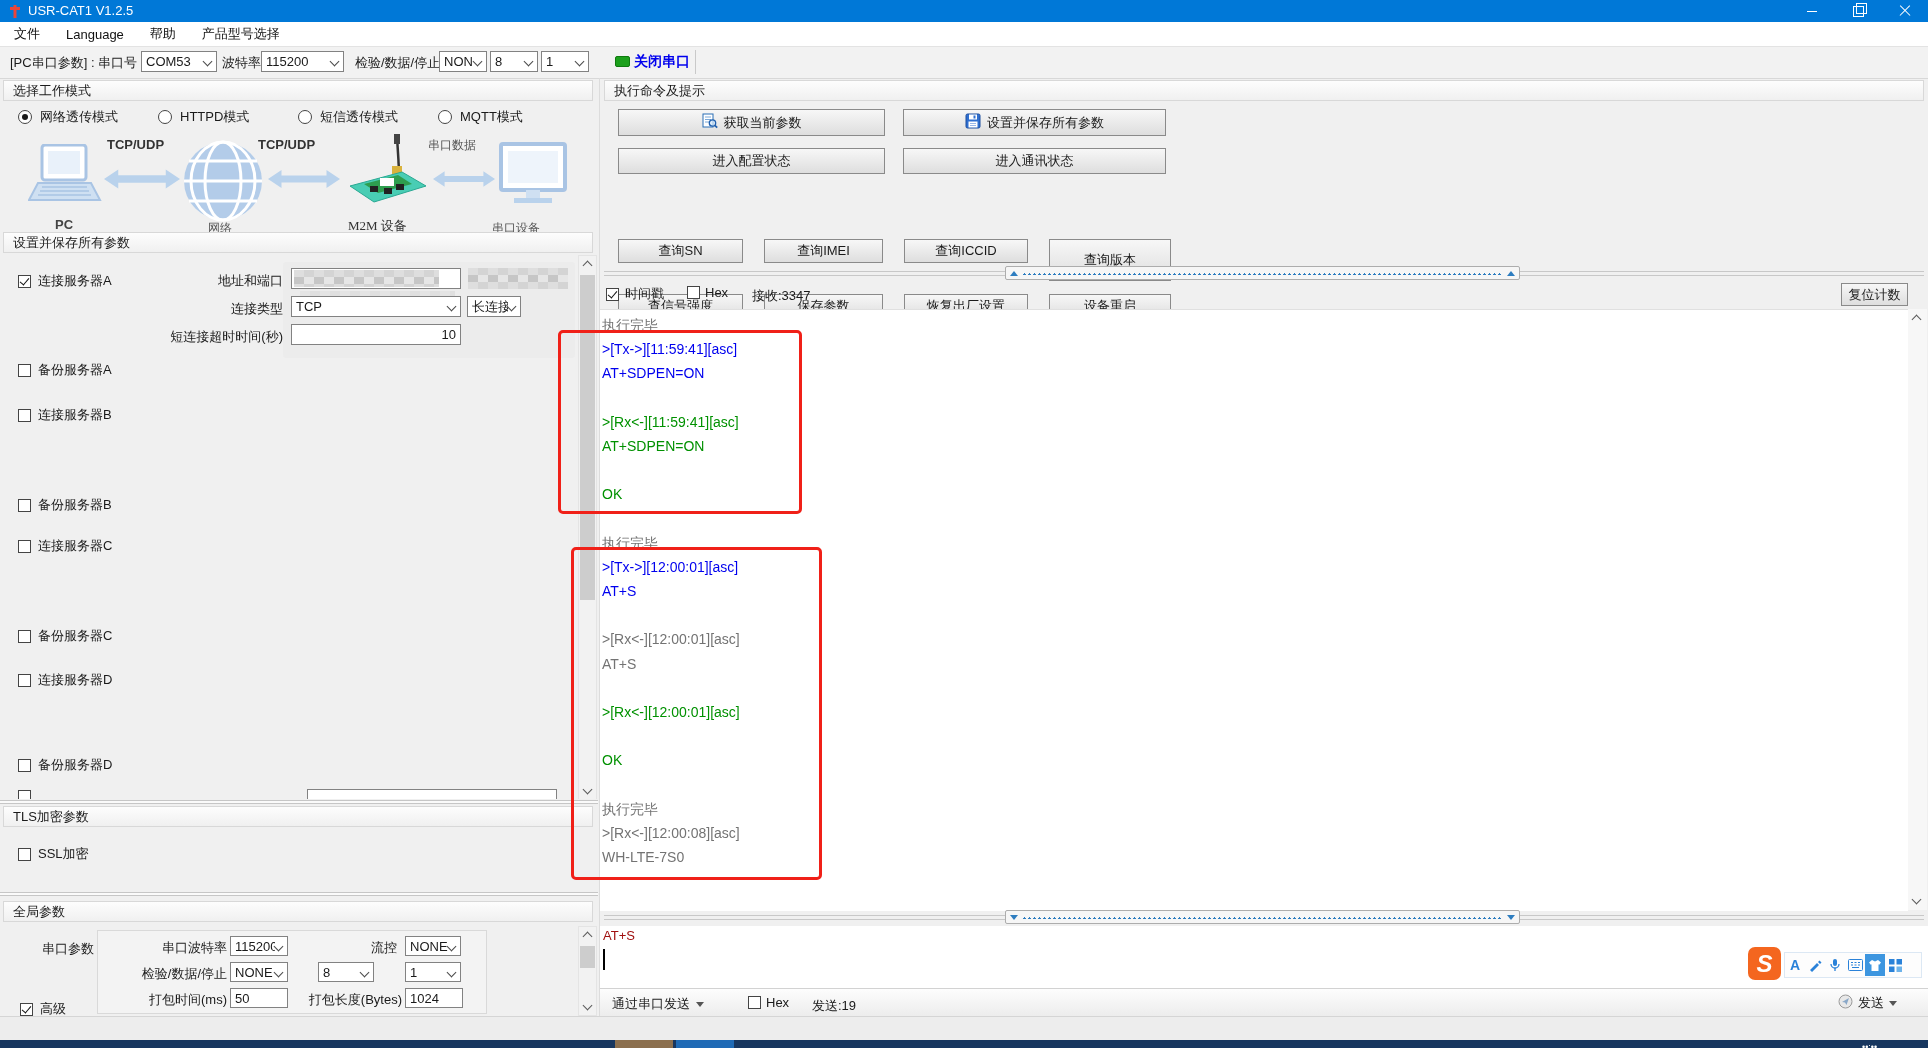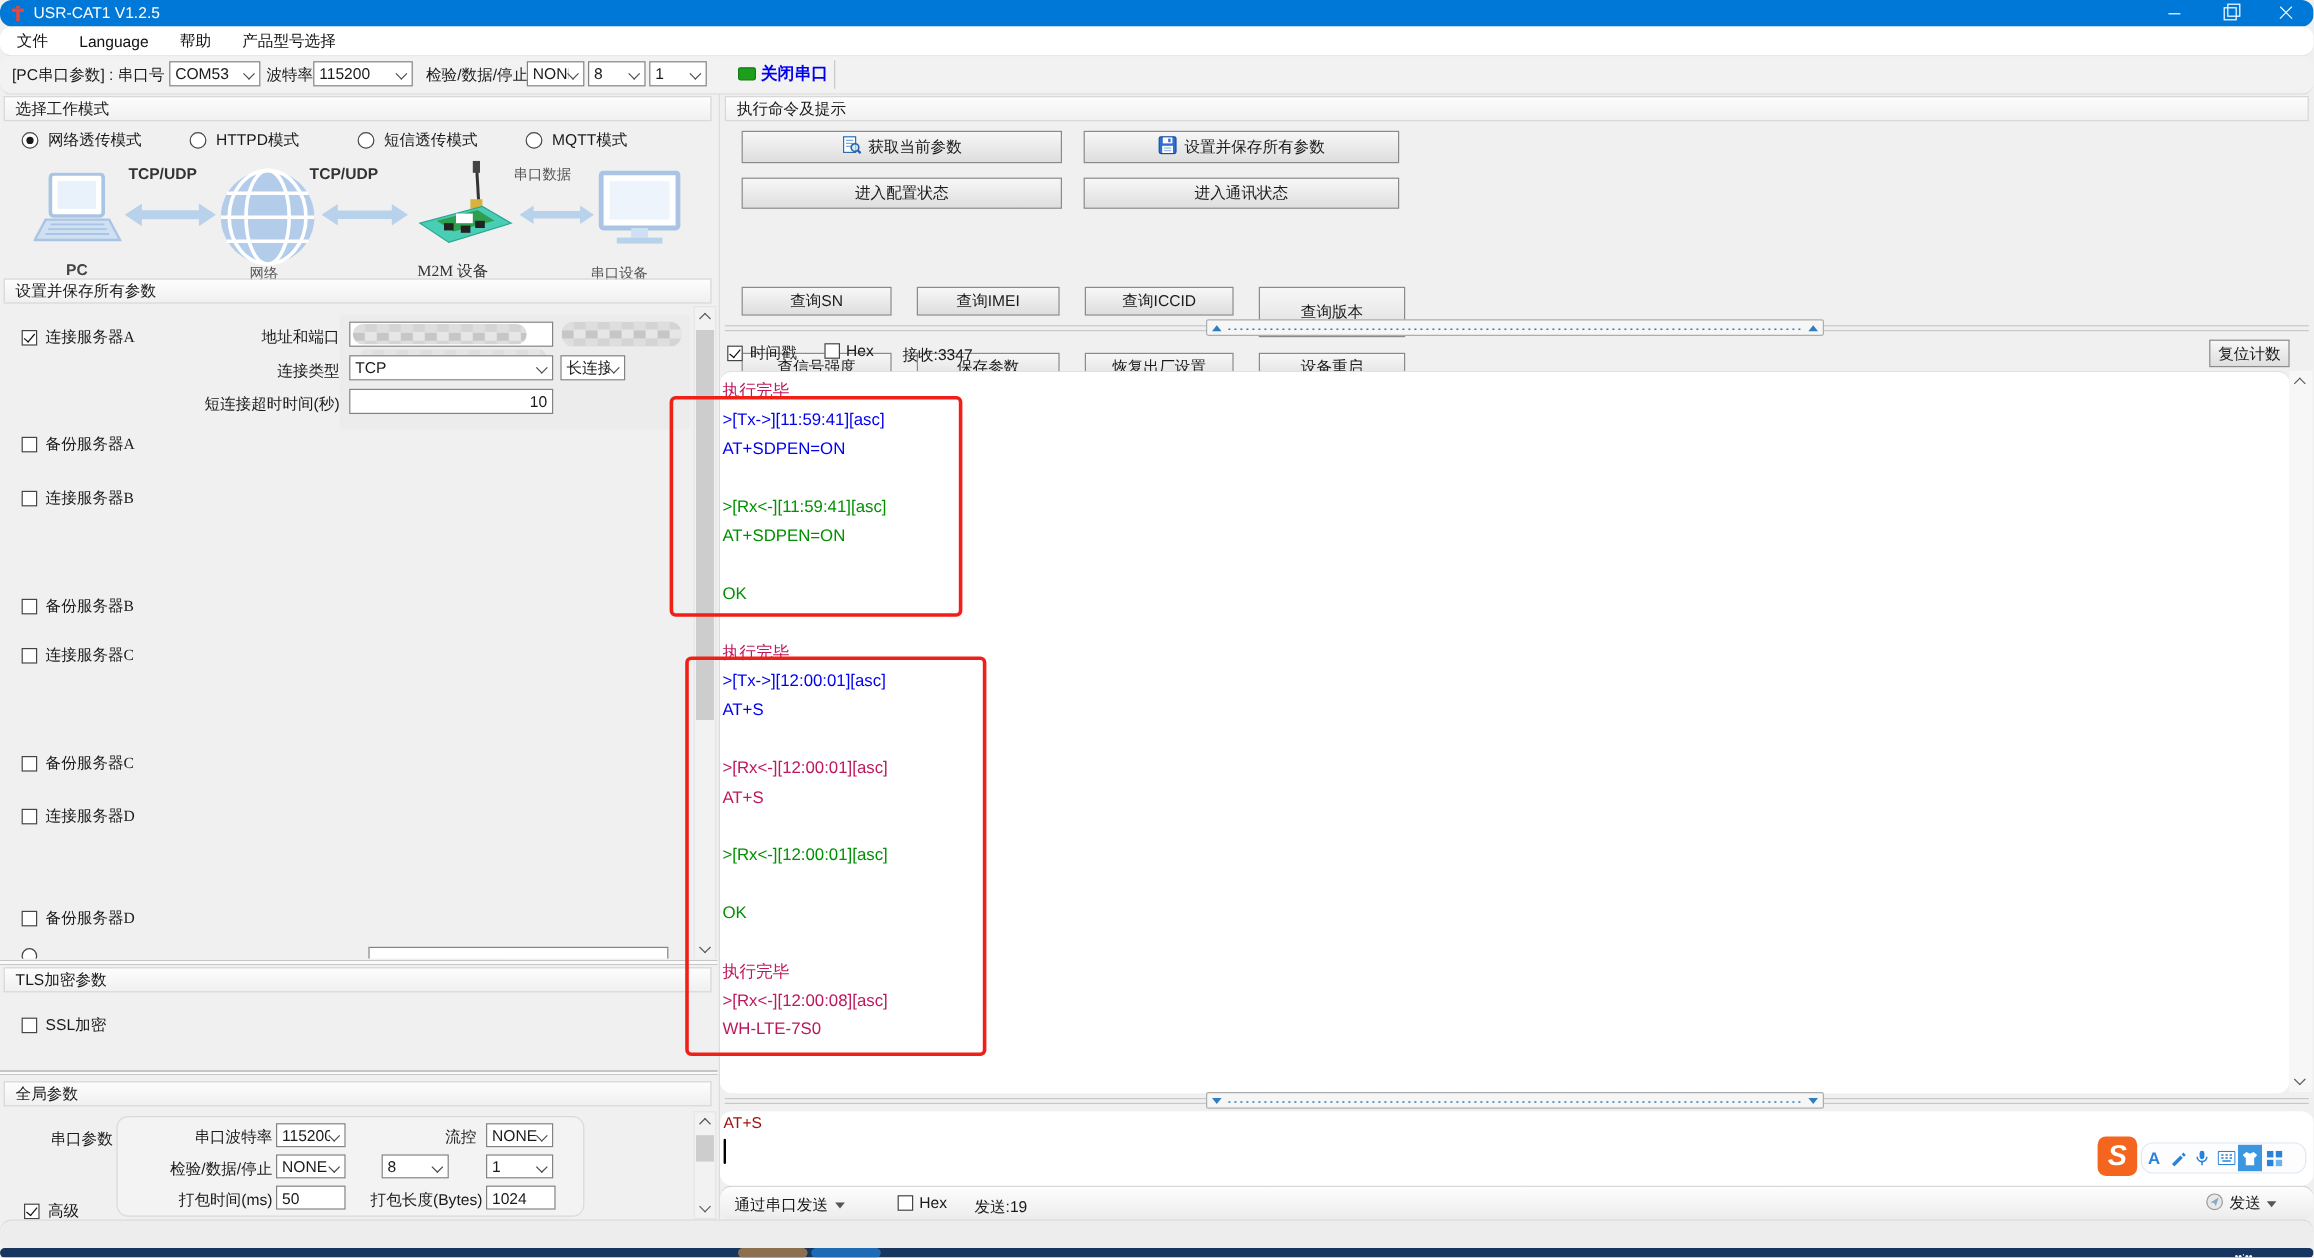--- a/index.html
+++ b/index.html
@@ -1,19 +1,19 @@
 <!DOCTYPE html>
 <html><head>
 <meta charset="utf-8">
 <style>
   html,body{margin:0;padding:0;}
   body{width:1928px;height:1048px;position:relative;overflow:hidden;
        background:#f0f0f0;font-family:"Liberation Sans","DejaVu Sans",sans-serif;
        font-size:13px;color:#1a1a1a;}
-  .abs{position:absolute;border-radius:10px;}
+  .abs{position:absolute;}
   
   .titlebar{left:0;top:0;width:1928px;height:22px;background:#0078d7;color:#fff;}
   .title-text{left:28px;top:3px;font-size:13px;color:#fff;}
   .win-btn{top:0;width:46px;height:22px;display:flex;align-items:center;justify-content:center;}
   .glyph-min{width:10px;height:1px;background:#fff;}
   .glyph-restore{width:9px;height:9px;border:1px solid #fff;position:relative;background:#0078d7;}
   .glyph-restore:before{content:'';position:absolute;left:2px;top:-4px;width:9px;height:9px;border:1px solid #fff;}
   .glyph-close{position:relative;width:12px;height:12px;}
   .glyph-close:before,.glyph-close:after{content:'';position:absolute;left:-1px;top:5px;width:14px;height:1.4px;background:#fff;}
   .glyph-close:before{transform:rotate(45deg);} .glyph-close:after{transform:rotate(-45deg);}
@@ -43,25 +43,25 @@
   .sb-arrow{position:absolute;left:0;width:17px;height:17px;display:flex;align-items:center;justify-content:center;}
   .sb-arrow .chev{border-color:#5a5a5a;}
   
   .hairline{position:absolute;height:1px;background:#c8c8c8;}
   .split-handle{position:absolute;height:14px;background:#f6f6f6;border:1px solid #adadad;border-radius:2px;display:flex;align-items:center;box-sizing:border-box;padding:0 4px;gap:4px;}
   .dotline{flex:1;height:3px;background-image:radial-gradient(circle,#2d7dc0 1px,transparent 1.2px);background-size:5px 3px;background-repeat:repeat-x;background-position:0 1px;}
   .tri-up{width:0;height:0;border-left:4px solid transparent;border-right:4px solid transparent;border-bottom:5px solid #2d7dc0;}
   .tri-down{width:0;height:0;border-left:4px solid transparent;border-right:4px solid transparent;border-top:5px solid #2d7dc0;}
   
   .log-line{height:24.2px;line-height:24.2px;font-size:14px;white-space:pre;}
-  .c-k{color:#be185d;} .c-b{color:#0000ee;} .c-g{color:#009100;}
+  .c-k{color:#737373;} .c-b{color:#0000ee;} .c-g{color:#009100;}
   .annotation{position:absolute;border:3px solid #f02018;border-radius:5px;z-index:60;}
   .mosaic{background:conic-gradient(#d4d4d4 25%,#e6e6e6 0 50%,#c6c6c6 0 75%,#dedede 0) 0 0/20px 14px;}
   .serifcjk{font-family:"Liberation Serif","DejaVu Serif",serif;color:#555;}
-  .server-row{position:absolute;left:18px;display:flex;align-items:center;gap:7px;font-family:Liberation Serif, serif;}
+  .server-row{position:absolute;left:18px;display:flex;align-items:center;gap:7px;}
   .ime-icon{width:20px;height:22px;display:flex;align-items:center;justify-content:center;}
 </style>
 </head>
 <body>
 
 <div class="abs titlebar">
   <span class="abs" style="left:8px;top:4px;">
     <svg width="14" height="14" viewBox="0 0 14 14">
         <path d="M2 3 h10 v3 h-3.5 v8 h-3 v-8 H2 Z" fill="#e8453c"></path>
         <rect x="5.5" y="1" width="3" height="2" fill="#e8453c"></rect>

